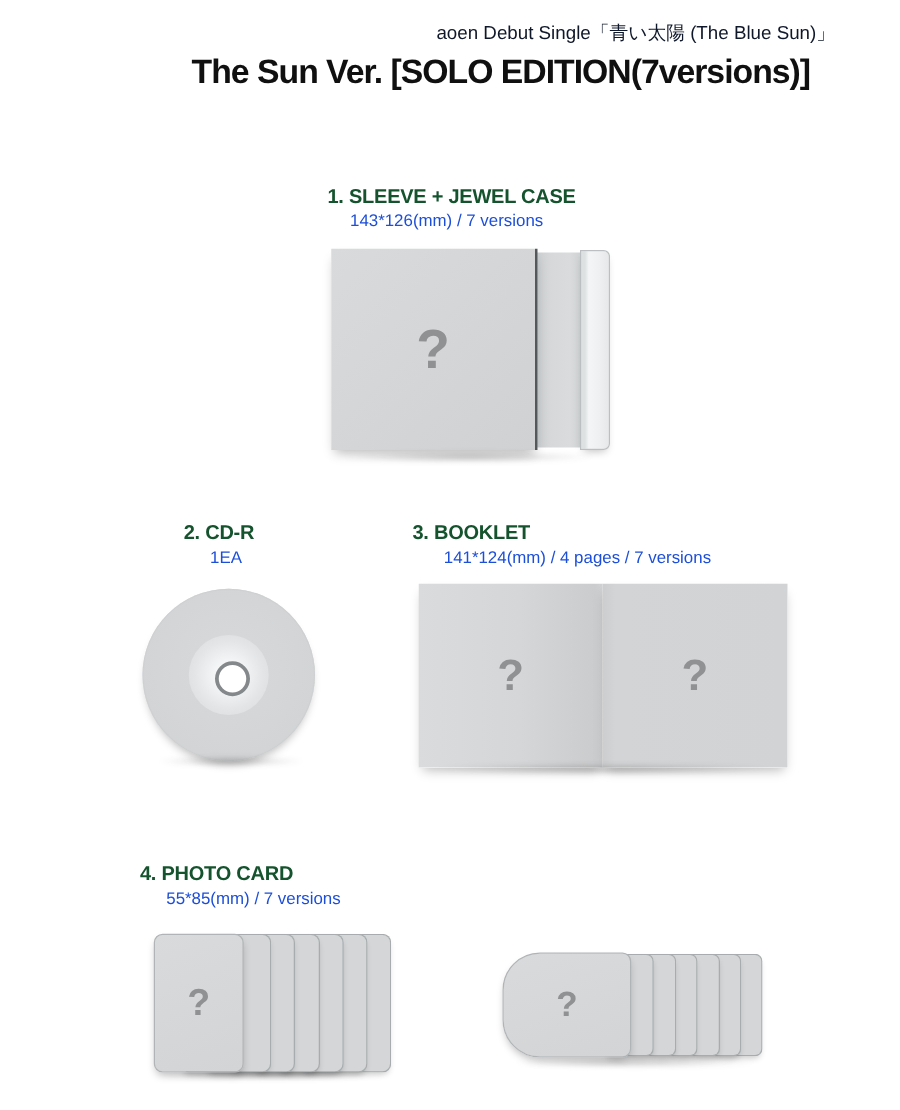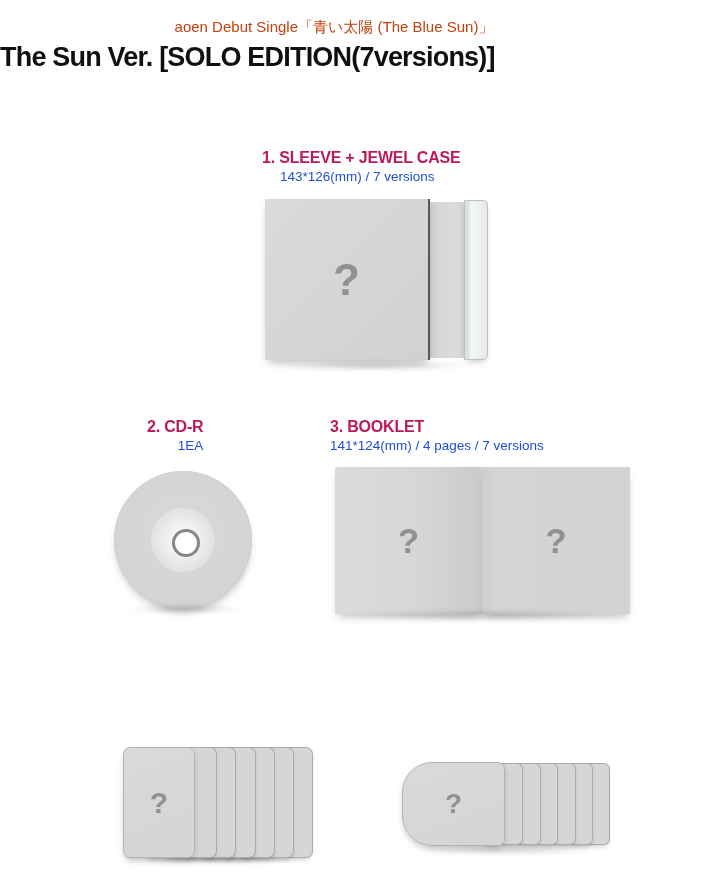--- a/index.html
+++ b/index.html
@@ -2,32 +2,32 @@
 <html><head>
 <meta charset="utf-8">
 <style>
   html,body{margin:0;padding:0;background:#ffffff;}
   .canvas{
     position:relative;width:720px;height:888px;background:#ffffff;
     font-family:"Liberation Sans", sans-serif;overflow:hidden;
   }
   
   .hdr-subtitle{
-    position:absolute;top:17px;left:0;width:668px;text-align:center;
-    font-size:15px;color:#c2410c;line-height:19px;
+    position:absolute;top:17px;left:0;width:668px;text-align:right;
+    font-size:15px;color:#0f172a;line-height:19px;
   }
   .hdr-title{
-    position:absolute;top:41px;left:0;width:580px;text-align:left;
+    position:absolute;top:41px;left:0;width:648px;text-align:right;
     font-size:27px;font-weight:700;color:#101010;line-height:32px;letter-spacing:-0.8px;
   }
   
   .sec-label{position:absolute;white-space:nowrap;}
-  .sec-label .sec-h{font-size:16px;font-weight:700;color:#be185d;line-height:19px;letter-spacing:-0.2px;}
+  .sec-label .sec-h{font-size:16px;font-weight:700;color:#14532d;line-height:19px;letter-spacing:-0.2px;}
   .sec-label .sec-spec{font-size:13.5px;color:#1d4ed8;line-height:16px;margin-top:2px;}
-  .ind18{margin-left:18px}.ind21{margin-left:21px}.ind25{}
+  .ind18{margin-left:18px}.ind21{margin-left:21px}.ind25{margin-left:25px}
   
   .qmark{
     position:absolute;inset:0;display:flex;align-items:center;justify-content:center;
     font-weight:700;color:#8f9193;user-select:none;
   }
   
   .jewel-tray{
     position:absolute;left:428px;top:202px;width:37px;height:156px;
     background:linear-gradient(to right,#cbced0 0%,#d6d8d9 35%,#d9dbdc 75%,#cfd2d3 100%);
   }
@@ -107,21 +107,21 @@
     <div class="sec-h">1. SLEEVE + JEWEL CASE</div>
     <div class="sec-spec ind18">143*126(mm) / 7 versions</div>
   </div>
   <div class="jewel-tray"></div>
   <div class="jewel-clear"></div>
   <div class="sleeve">
     <span class="qmark">?</span>
   </div>
   <div class="gshadow" style="left:272px;top:361px;width:206px;height:9px;"></div>
 
-  <div class="sec-label" style="left:147px;top:417px;text-align:right;">
+  <div class="sec-label" style="left:147px;top:417px;">
     <div class="sec-h">2. CD-R</div>
     <div class="sec-spec ind21">1EA</div>
   </div>
   <div class="cd-disc">
     <div class="cd-hub"></div>
     <div class="cd-hole"></div>
   </div>
   <div class="gshadow" style="left:126px;top:605px;width:118px;height:8px;"></div>
 
   <div class="sec-label" style="left:330px;top:417px;">
@@ -129,20 +129,24 @@
     <div class="sec-spec ind25">141*124(mm) / 4 pages / 7 versions</div>
   </div>
   <div class="page page-left">
     <span class="qmark">?</span>
   </div>
   <div class="page page-right">
     <span class="qmark">?</span>
   </div>
   <div class="gshadow" style="left:345px;top:611px;width:276px;height:9px;"></div>
 
+  <div class="sec-label" style="left:112px;top:690px;">
+    <div class="sec-h">4. PHOTO CARD</div>
+    <div class="sec-spec ind21">55*85(mm) / 7 versions</div>
+  </div>
   <div>
     <div class="card card-back pc-back" style="left:241px;z-index:1;"></div>
     <div class="card card-back pc-back" style="left:222px;z-index:2;"></div>
     <div class="card card-back pc-back" style="left:203px;z-index:3;"></div>
     <div class="card card-back pc-back" style="left:184px;z-index:4;"></div>
     <div class="card card-back pc-back" style="left:164px;z-index:5;"></div>
     <div class="card card-back pc-back" style="left:145px;z-index:6;"></div>
     <div class="card photo-front">
       <span class="qmark">?</span>
     </div>

